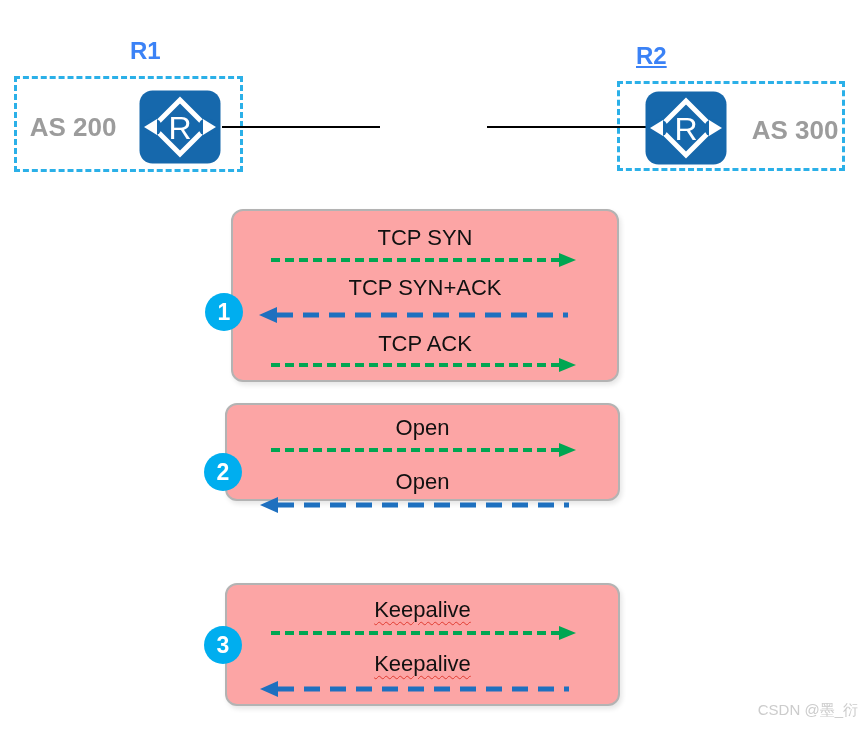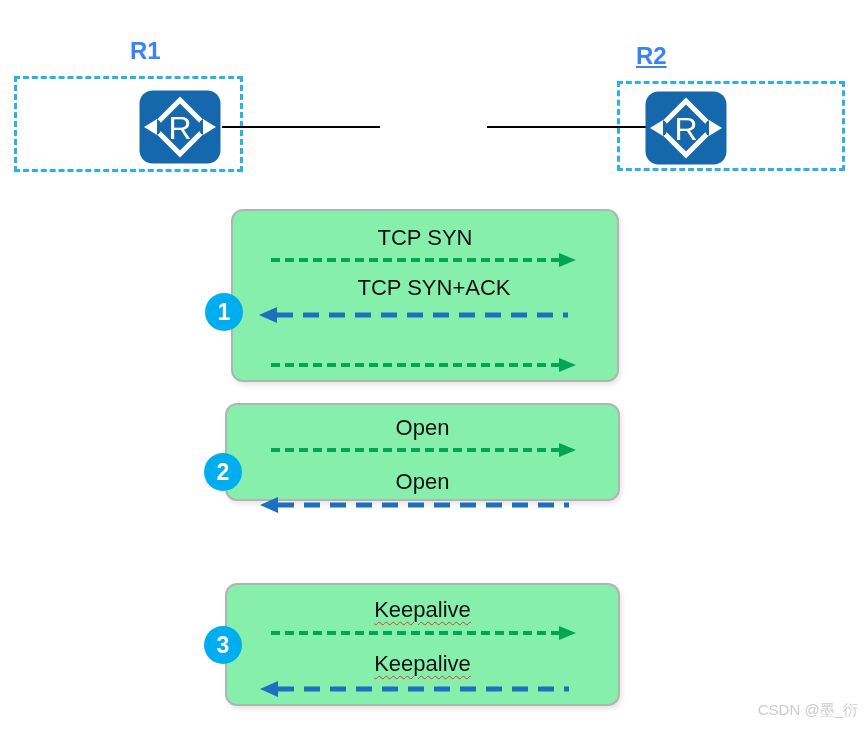--- a/index.html
+++ b/index.html
@@ -32,38 +32,38 @@
   .link.l2{left:487px;top:126px;width:159px;}
   .cloud{position:absolute;left:369px;top:84px;width:126px;height:74px;}
   .cloud svg{display:block;width:100%;height:100%;}
   .cloudlabel{
     position:absolute;left:0;top:14px;width:100%;height:100%;
     display:flex;align-items:center;justify-content:center;
     font-size:22px;color:#111;
   }
   
   .seq{
-    position:absolute;background:#86efac;border:2px solid #b3b3b3;
+    position:absolute;background:#fca5a5;border:2px solid #b3b3b3;
     border-radius:12px;box-sizing:border-box;
     box-shadow:2px 3px 5px rgba(0,0,0,0.10);
   }
   .seq1{left:231px;top:209px;width:388px;height:173px;}
   .seq2{left:225px;top:403px;width:395px;height:98px;}
   .seq3{left:225px;top:583px;width:395px;height:123px;}
   .lab{
     position:absolute;left:0;width:100%;text-align:center;
     font-size:22px;color:#111;line-height:26px;
   }
   .misspelled{
     text-decoration-line:underline;text-decoration-style:wavy;
     text-decoration-color:#e03a2f;text-decoration-thickness:1px;
     text-underline-offset:4px;
   }
   .arr{position:absolute;display:block;}
-  .seq1 .lab1{top:14px;} .seq1 .lab2{top:64px;padding-left:9px;} .seq1 .lab3{top:120px;}
+  .seq1 .lab1{top:14px;} .seq1 .lab2{top:64px;} .seq1 .lab3{top:120px;}
   .seq1 .a1{left:37px;top:41px;}
   .seq1 .a2{left:26px;top:95px;}
   .seq1 .a3{left:37px;top:146px;}
   .seq2 .lab1{top:10px;} .seq2 .lab2{top:64px;}
   .seq2 .a1{left:43px;top:37px;}
   .seq2 .a2{left:33px;top:91px;}
   .seq3 .lab1{top:12px;} .seq3 .lab2{top:66px;}
   .seq3 .a1{left:43px;top:40px;}
   .seq3 .a2{left:33px;top:95px;}
   .badge{
@@ -83,20 +83,22 @@
 </head>
 <body>
 
 <div class="canvas">
 
   <div class="rlabel r1">R1</div>
   <div class="rlabel r2">R2</div>
 
   <div class="aszone left"></div>
   <div class="aszone right"></div>
+  <div class="astext left">AS 200</div>
+  <div class="astext right">AS 300</div>
 
   <div class="link l1"></div>
   <div class="link l2"></div>
 
   <div class="ricon left">
     <svg viewBox="0 0 82 74">
       <rect x="0.5" y="0.5" width="81" height="73" rx="13" fill="#1668ac"></rect>
       <path d="M41 10 L68 37 L41 64 L14 37 Z" fill="none" stroke="#ffffff" stroke-width="5"></path>
       <circle cx="14" cy="37" r="9" fill="#1668ac"></circle>
       <circle cx="68" cy="37" r="9" fill="#1668ac"></circle>
@@ -122,20 +124,21 @@
     <div class="lab lab1">TCP SYN</div>
     <svg class="arr a1" width="307" height="16" viewBox="0 0 307 16">
       <line x1="1" y1="8" x2="289" y2="8" stroke="#00a652" stroke-width="4" stroke-dasharray="9 5"></line>
       <polygon points="289,1 306,8 289,15" fill="#00a652"></polygon>
     </svg>
     <div class="lab lab2">TCP SYN+ACK</div>
     <svg class="arr a2" width="310" height="18" viewBox="0 0 310 18">
       <polygon points="0,9 18,1 18,17" fill="#1e70bf"></polygon>
       <line x1="18" y1="9" x2="309" y2="9" stroke="#1e70bf" stroke-width="5" stroke-dasharray="16 10"></line>
     </svg>
+    <div class="lab lab3">TCP ACK</div>
     <svg class="arr a3" width="307" height="16" viewBox="0 0 307 16">
       <line x1="1" y1="8" x2="289" y2="8" stroke="#00a652" stroke-width="4" stroke-dasharray="9 5"></line>
       <polygon points="289,1 306,8 289,15" fill="#00a652"></polygon>
     </svg>
   </div>
   <div class="badge b1">1</div>
 
   <div class="seq seq2">
     <div class="lab lab1">Open</div>
     <svg class="arr a1" width="307" height="16" viewBox="0 0 307 16">

